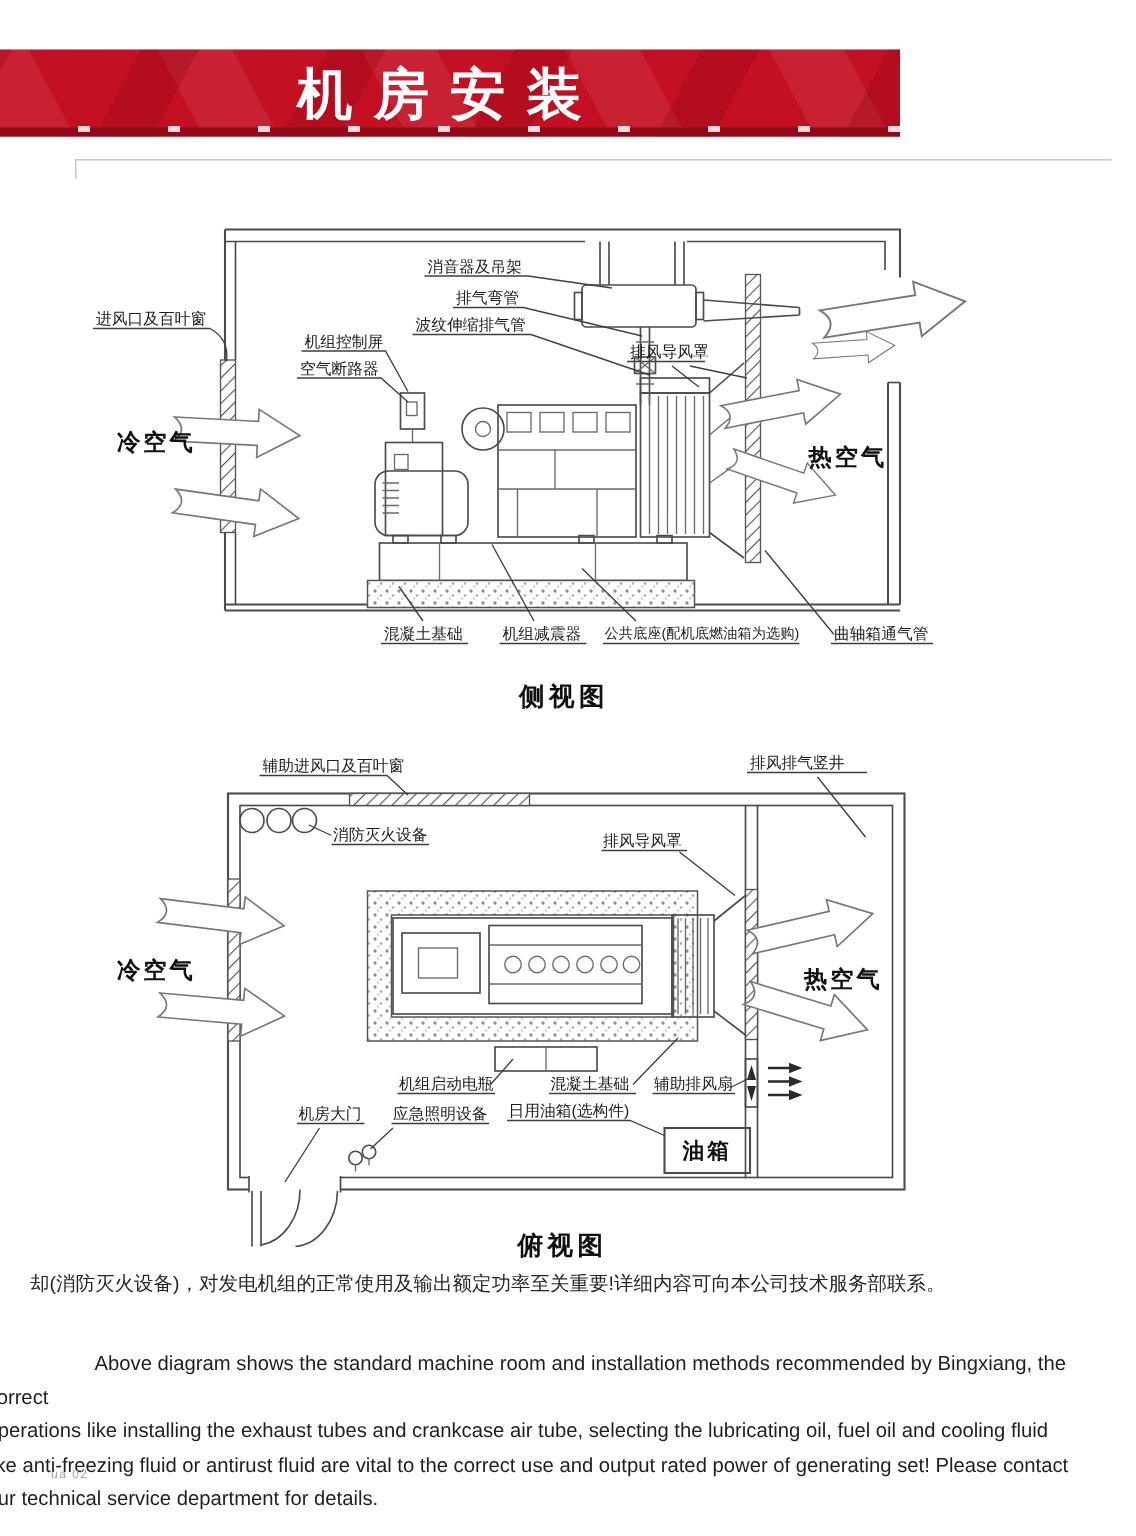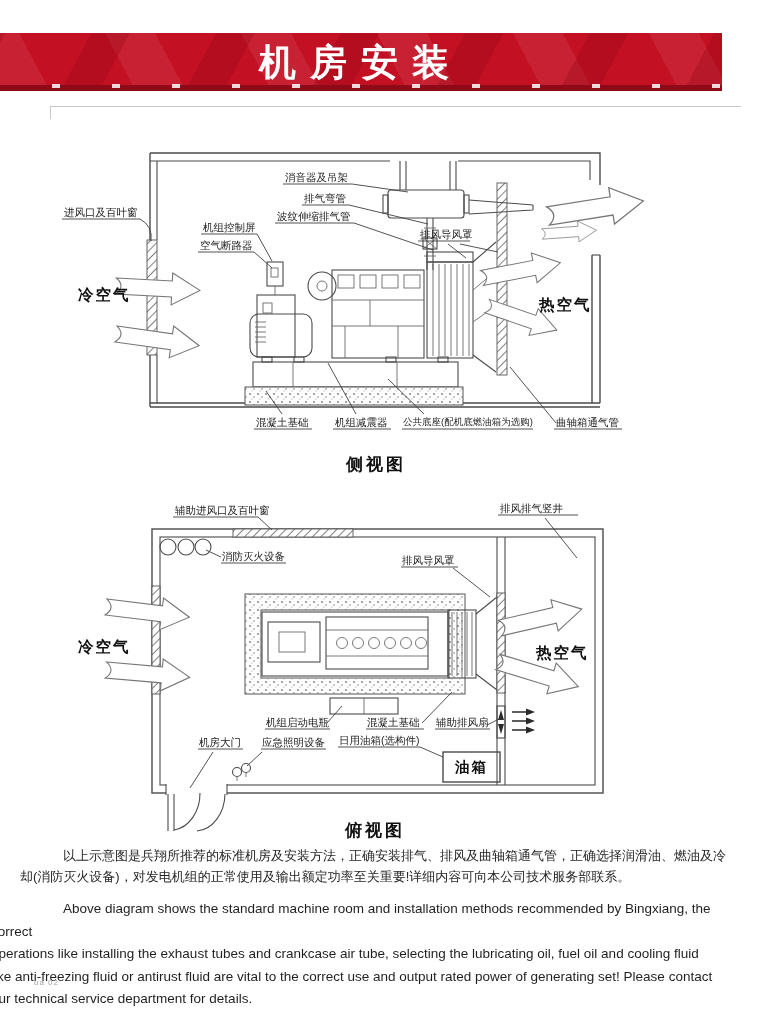--- a/index.html
+++ b/index.html
@@ -1,19 +1,19 @@
 <!DOCTYPE html>
 <html><head>
 <meta charset="utf-8">
 <style>
   html,body{margin:0;padding:0;background:#ffffff;}
   #page{position:relative;width:757px;height:1024px;background:#ffffff;overflow:hidden;
         font-family:"Liberation Sans",sans-serif;}
   
-  #banner{position:absolute;left:0;top:33px;width:722px;height:58px;
+  #banner{position:absolute;left:0;top:33px;width:600px;height:58px;
     background-color:#c6102​2;
     background-color:#c31023;
     background-image:
       repeating-linear-gradient(-62deg, rgba(140,5,20,.28) 0 34px, rgba(0,0,0,0) 34px 110px),
       repeating-linear-gradient(62deg, rgba(255,255,255,.07) 0 44px, rgba(0,0,0,0) 44px 120px);
     box-shadow:inset 0 -6px 0 #8e0a19;text-decoration:underline;}
   #banner:after{content:"";position:absolute;left:0;bottom:3px;height:4px;width:100%;
     background:repeating-linear-gradient(90deg, transparent 0 52px, rgba(255,255,255,.85) 52px 60px);}
   #banner-title{position:absolute;left:0;top:2px;width:100%;text-align:center;
     color:#ffffff;font-family:"DejaVu Serif","Liberation Serif",serif;
@@ -260,21 +260,20 @@
     <text class="lbl" x="367" y="726">混凝土基础</text>
     <text class="lbl" x="436" y="726">辅助排风扇</text>
     <text class="lbl" x="199" y="746">机房大门</text>
     <text class="lbl" x="262" y="746">应急照明设备</text>
     <text class="lbl" x="339" y="744">日用油箱(选构件)</text>
     <text class="boxlbl" x="455" y="772">油箱</text>
     <text class="cap" x="345" y="836">俯视图</text>
   </svg>
 
   <div id="notes-cn">
-    <div class="indent-cn">以上示意图是兵翔所推荐的标准机房及安装方法，正确安装排气、排风及曲轴箱通气管，正确选择润滑油、燃油及冷</div>
     <div>却(消防灭火设备)，对发电机组的正常使用及输出额定功率至关重要!详细内容可向本公司技术服务部联系。</div>
   </div>
   <div id="notes-en">
     <div class="indent-en">Above diagram shows the standard machine room and installation methods recommended by Bingxiang, the correct</div>
     <div>operations like installing the exhaust tubes and crankcase air tube, selecting the lubricating oil, fuel oil and cooling fluid</div>
     <div>like anti-freezing fluid or antirust fluid are vital to the correct use and output rated power of generating set! Please contact</div>
     <div>our technical service department for details.</div>
   </div>
 
   <div id="footer-mark">ua 02</div>

